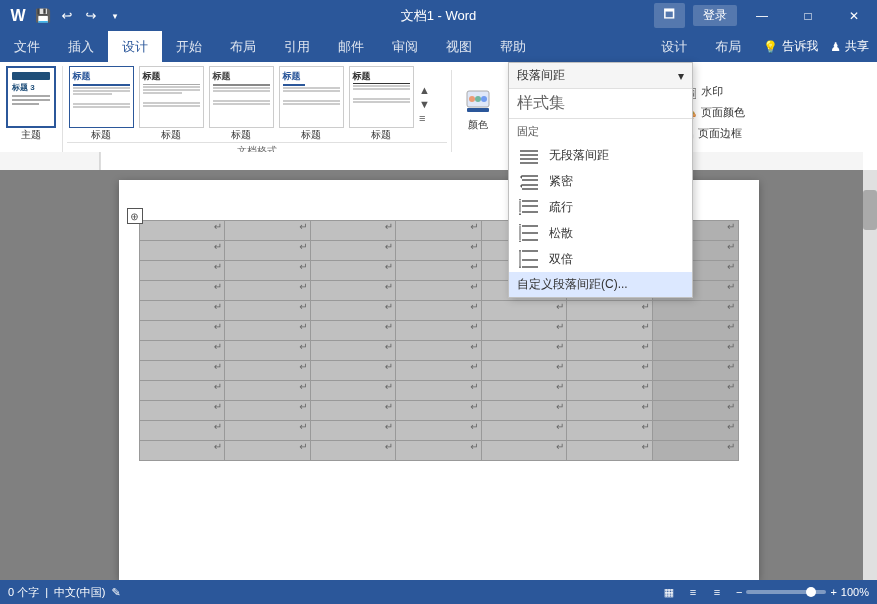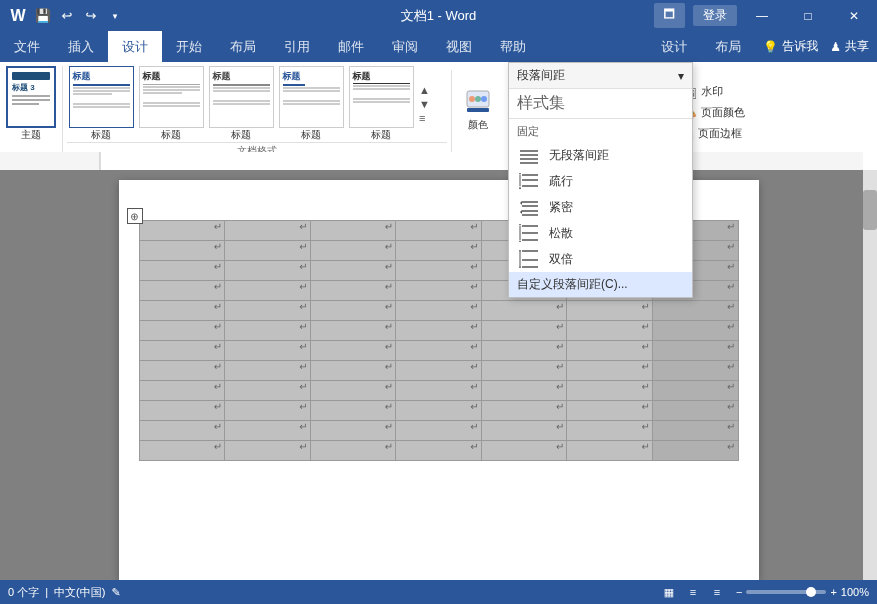--- a/index.html
+++ b/index.html
@@ -597,43 +597,43 @@
         <line x1="2" y1="17" x2="20" y2="17" stroke="#555" stroke-width="1.5"></line>
       </svg>
     </div>
     <span>无段落间距</span>
   </div>
 
 
   <div class="dropdown-item">
     <div class="dropdown-item-icon">
       <svg width="22" height="18" viewBox="0 0 22 18">
+        <line x1="4" y1="4" x2="20" y2="4" stroke="#555" stroke-width="1.5"></line>
+        <line x1="4" y1="8" x2="20" y2="8" stroke="#555" stroke-width="1.5"></line>
+        <line x1="4" y1="13" x2="20" y2="13" stroke="#555" stroke-width="1.5"></line>
+        <line x1="4" y1="17" x2="20" y2="17" stroke="#555" stroke-width="1.5"></line>
+        <polygon points="2,5 4,3 4,7" fill="#555"></polygon>
+        <polygon points="2,14 4,12 4,16" fill="#555"></polygon>
+      </svg>
+    </div>
+    <span>紧密</span>
+  </div>
+
+  <div class="dropdown-item">
+    <div class="dropdown-item-icon">
+      <svg width="22" height="18" viewBox="0 0 22 18">
         <line x1="4" y1="3" x2="20" y2="3" stroke="#555" stroke-width="1.5"></line>
         <line x1="4" y1="8" x2="20" y2="8" stroke="#555" stroke-width="1.5"></line>
         <line x1="4" y1="14" x2="20" y2="14" stroke="#555" stroke-width="1.5"></line>
         <polygon points="1,1 3,1 2,3" fill="#555"></polygon>
         <polygon points="1,17 3,17 2,14" fill="#555"></polygon>
         <line x1="2" y1="3" x2="2" y2="14" stroke="#555" stroke-width="1"></line>
       </svg>
     </div>
     <span>疏行</span>
-  </div>
-
-  <div class="dropdown-item">
-    <div class="dropdown-item-icon">
-      <svg width="22" height="18" viewBox="0 0 22 18">
-        <line x1="4" y1="4" x2="20" y2="4" stroke="#555" stroke-width="1.5"></line>
-        <line x1="4" y1="8" x2="20" y2="8" stroke="#555" stroke-width="1.5"></line>
-        <line x1="4" y1="13" x2="20" y2="13" stroke="#555" stroke-width="1.5"></line>
-        <line x1="4" y1="17" x2="20" y2="17" stroke="#555" stroke-width="1.5"></line>
-        <polygon points="2,5 4,3 4,7" fill="#555"></polygon>
-        <polygon points="2,14 4,12 4,16" fill="#555"></polygon>
-      </svg>
-    </div>
-    <span>紧密</span>
   </div>
 
   <div class="dropdown-item">
     <div class="dropdown-item-icon">
       <svg width="22" height="18" viewBox="0 0 22 18">
         <line x1="4" y1="2" x2="20" y2="2" stroke="#555" stroke-width="1.5"></line>
         <line x1="4" y1="9" x2="20" y2="9" stroke="#555" stroke-width="1.5"></line>
         <line x1="4" y1="16" x2="20" y2="16" stroke="#555" stroke-width="1.5"></line>
         <polygon points="1,0 3,0 2,2" fill="#555"></polygon>
         <polygon points="1,18 3,18 2,16" fill="#555"></polygon>

